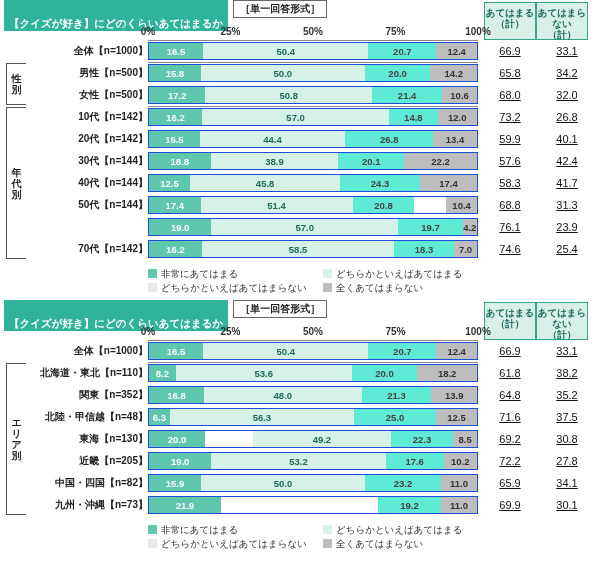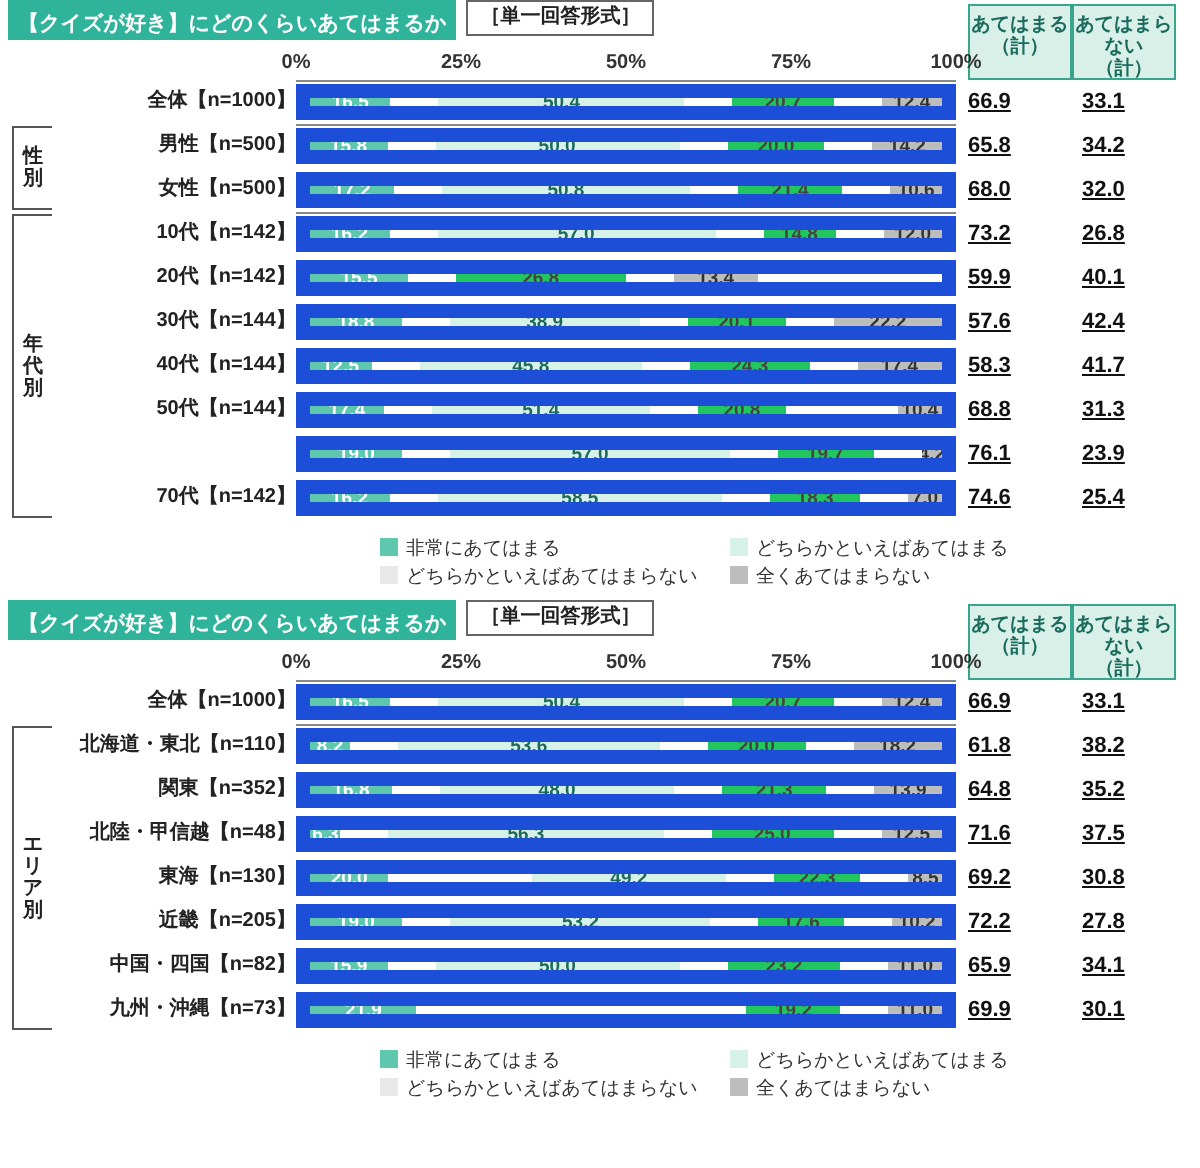--- a/index.html
+++ b/index.html
@@ -20,21 +20,21 @@
     position: relative;
     height: 18px;
     margin-left: 4px;
   }
   .title-tag {
     display: inline-block;
     background: #2fb39a;
     color: #ffffff;
     font-size: 10.5px;
     font-weight: bold;
-    padding: 6px 5px 2px 5px;
+    padding: 17px 5px 2px 5px;
     line-height: 12px;
     vertical-align: top;
   }
   .title-sub {
     display: inline-block;
     border: 1px solid #666;
     color: #222;
     font-size: 10px;
     font-weight: bold;
     padding: 2px 6px;
@@ -95,50 +95,49 @@
     color: #222;
     text-align: right;
     white-space: nowrap;
   }
   .bar {
     position: absolute;
     left: 148px;
     top: 2px;
     width: 330px;
     height: 18px;
-    border: 7px solid #1d4ed8;
+    border: 1px solid #1d4ed8;
     display: flex;
     overflow: hidden;
     background: #fff;
-    gap: 24px;
   }
   .seg {
     height: 100%;
     font-size: 9.5px;
     font-weight: bold;
     display: flex;
     align-items: center;
     justify-content: center;
     white-space: nowrap;
     overflow: hidden;
   }
   .seg.s0 { background: #5fc7ae; color: #ffffff; }
   .seg.s1 { background: #d6f1e8; color: #1d6a5a; }
-  .seg.s2 { background: #22c55e; color: #444444; }
+  .seg.s2 { background: #5eead4; color: #444444; }
   .seg.s3 { background: #bdbdbd; color: #333333; }
 
   .sumval {
     position: absolute;
     top: 0;
     height: 22px;
     line-height: 22px;
     width: 52px;
-    text-align: left;
+    text-align: center;
     font-size: 11px;
-    font-weight: bold;
+    font-weight: normal;
     color: #111;
   }
   .sumval.v1 { left: 484px; }
   .sumval.v2 { left: 541px; }
   .sumval u { text-decoration: underline; }
 
   
   .group {
     position: absolute;
     left: 6px;
@@ -170,21 +169,20 @@
     position: absolute;
     left: 148px;
     width: 340px;
     font-size: 9.5px;
     color: #333;
   }
   .legend .lrow { position: relative; height: 14px; }
   .legend .item {
     position: absolute;
     white-space: nowrap;
-    margin-left: 42px;
   }
   .swatch {
     display: inline-block;
     width: 9px; height: 9px;
     margin-right: 4px;
     vertical-align: -1px;
   }
   .sw0 { background: #5fc7ae; }
   .sw1 { background: #d6f1e8; }
   .sw2 { background: #e8e8e8; }
@@ -254,20 +252,21 @@
             <div class="seg s2" style="width: 14.8%;">14.8</div>
             <div class="seg s3" style="width: 12%;">12.0</div>
           </div>
           <div class="sumval v1"><u>73.2</u></div>
           <div class="sumval v2"><u>26.8</u></div>
         </div>
         <div class="row">
           <div class="rowlabel">20代【n=142】</div>
           <div class="bar">
             <div class="seg s0" style="width: 15.5%;">15.5</div>
+            <div class="seg s1" style="width: 44.4%;">44.4</div>
             <div class="seg s2" style="width: 26.8%;">26.8</div>
             <div class="seg s3" style="width: 13.4%;">13.4</div>
           </div>
           <div class="sumval v1"><u>59.9</u></div>
           <div class="sumval v2"><u>40.1</u></div>
         </div>
         <div class="row">
           <div class="rowlabel">30代【n=144】</div>
           <div class="bar">
             <div class="seg s0" style="width: 18.8%;">18.8</div>

